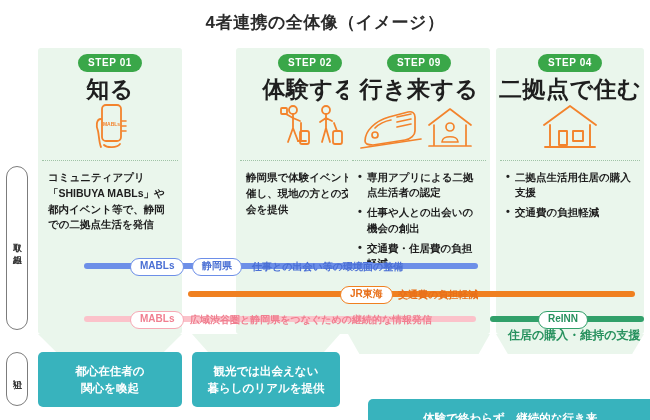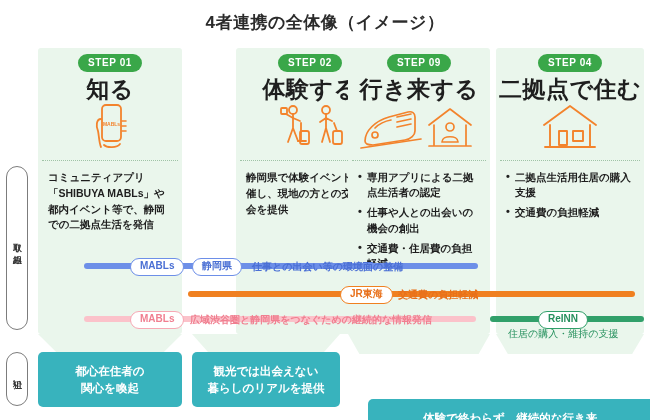--- a/index.html
+++ b/index.html
@@ -114,21 +114,21 @@
   .bar-text {
     position: absolute;
     font-size: 10px; font-weight: bold;
     white-space: nowrap; line-height: 1;
   }
   .bar-text.blue   { color: #4a6fd4; }
   .bar-text.orange { color: #e8701a; }
   .bar-text.pink   { color: #f07f90; }
   .bar-caption {
     position: absolute;
-    font-size: 10px; font-weight: normal; color: #27915e;
+    font-size: 12px; font-weight: bold; color: #27915e;
     white-space: nowrap;
   }
 
   
   .goal {
     position: absolute; top: 352px; height: 55px;
     background: #38b3bd; color: #ffffff;
     border-radius: 5px;
     display: flex; align-items: center; justify-content: center;
     text-align: center;

